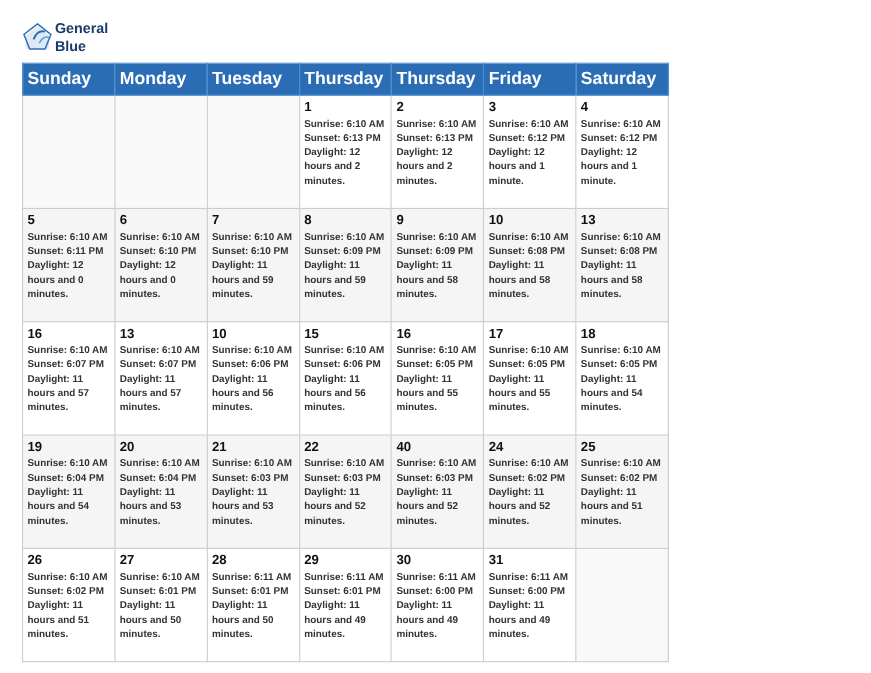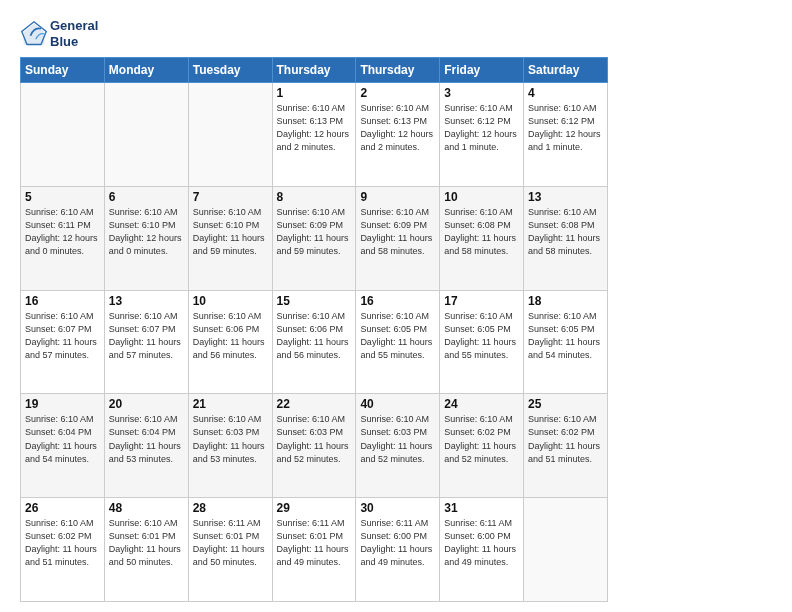--- a/index.html
+++ b/index.html
@@ -56,21 +56,21 @@
     .calendar {
       flex: 1;
       border: 1px solid #ccc;
       border-collapse: collapse;
       width: 100%;
       table-layout: fixed;
     }
     .calendar thead tr th {
       background: #2a6db5;
       color: #fff;
-      font-size: 12px;
+      font-size: 16px;
       font-weight: bold;
       padding: 5px 4px;
       text-align: left;
       border: 1px solid #4a8fd0;
     }
     .calendar tbody tr td {
       vertical-align: top;
       border: 1px solid #ccc;
       padding: 3px 4px;
       font-size: 9.5px;
@@ -87,20 +87,21 @@
       font-size: 12px;
       font-weight: bold;
       color: #111;
       display: block;
       margin-bottom: 2px;
     }
     .day-info {
       font-size: 9px;
       color: #333;
       line-height: 1.45;
+      font-weight: bold;
     }
     .empty-cell {
       background: #f9f9f9 !important;
     }
   </style>
 </head>
 <body>
 
 <div class="page">
   <div class="header">
@@ -320,21 +321,21 @@
         </tr>
         <tr>
           <td>
             <span class="day-num">26</span>
             <div class="day-info">Sunrise: 6:10 AM
 Sunset: 6:02 PM
 Daylight: 11 hours
 and 51 minutes.</div>
           </td>
           <td>
-            <span class="day-num">48</span>
+            <span class="day-num">27</span>
             <div class="day-info">Sunrise: 6:10 AM
 Sunset: 6:01 PM
 Daylight: 11 hours
 and 50 minutes.</div>
           </td>
           <td>
             <span class="day-num">28</span>
             <div class="day-info">Sunrise: 6:11 AM
 Sunset: 6:01 PM
 Daylight: 11 hours

